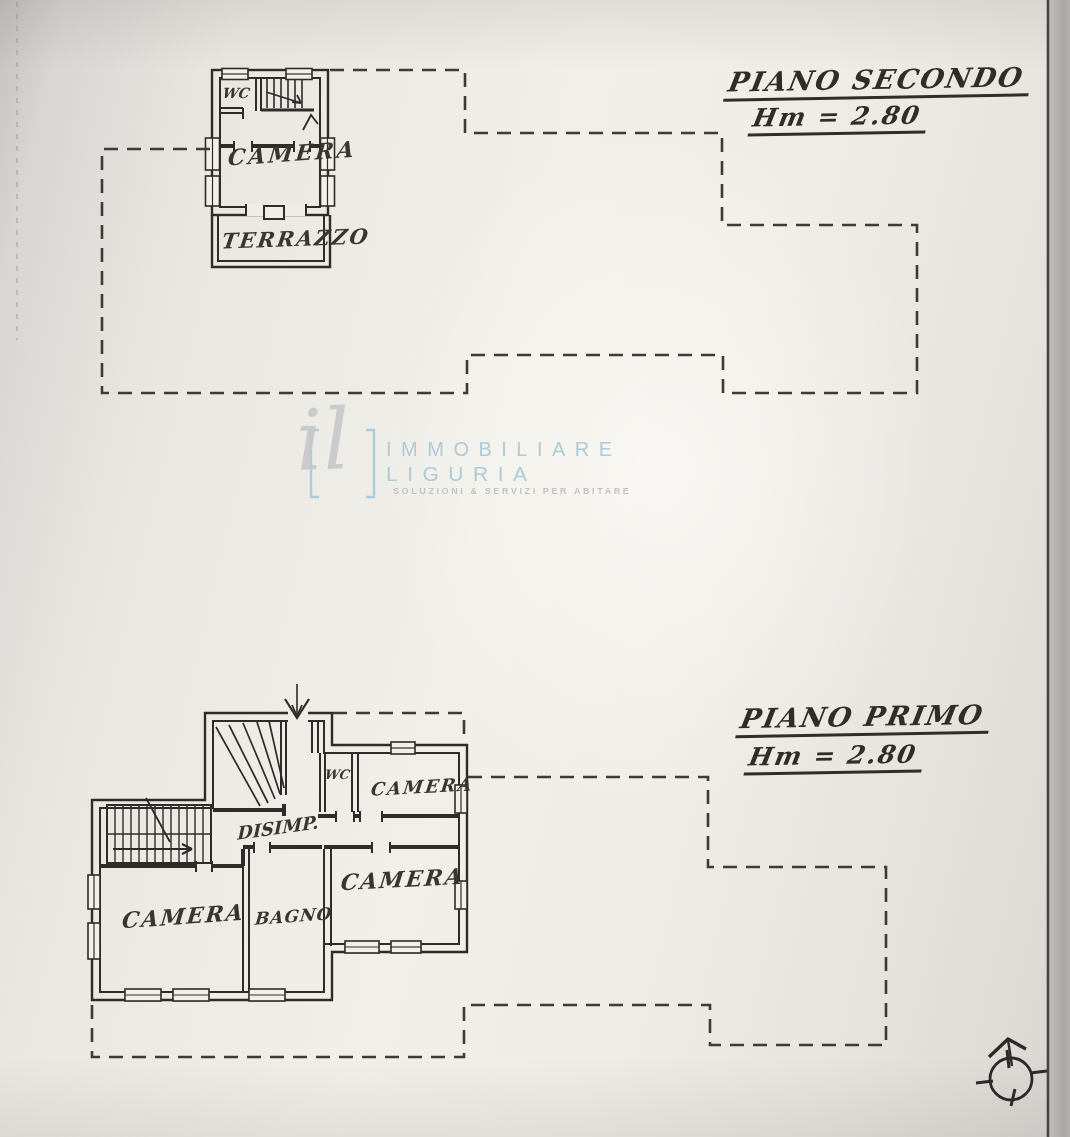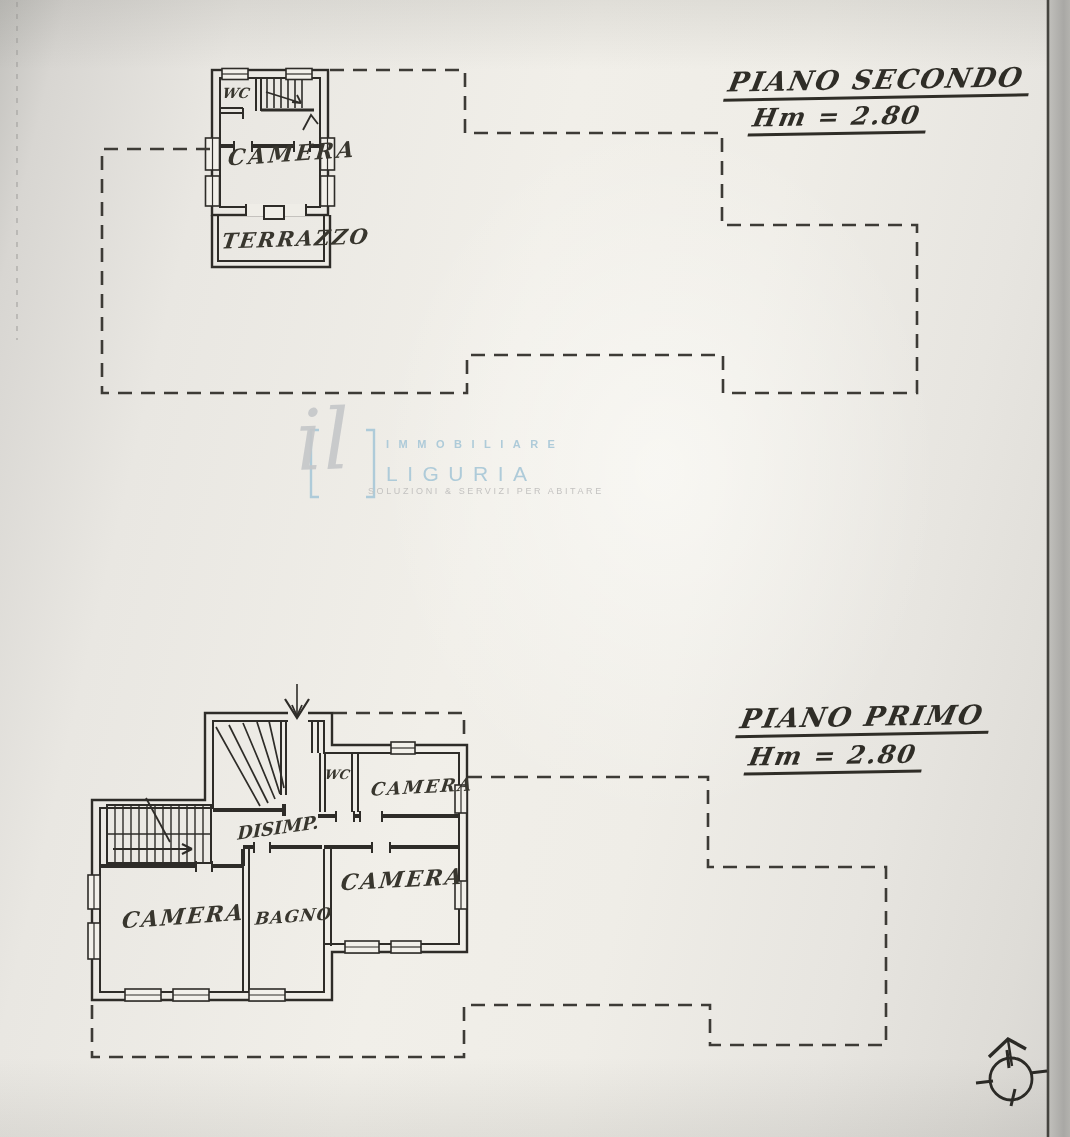--- a/index.html
+++ b/index.html
@@ -167,17 +167,17 @@
   <div class="hw title" style="left:739px;top:701px;font-size:27px;">PIANO PRIMO</div>
   <div class="hw title" style="left:747px;top:741px;font-size:25px;">Hm = 2.80</div>
   <div class="hw" style="left:325px;top:767px;font-size:13px;transform:skewX(-10deg);">WC</div>
   <div class="hw" style="left:371px;top:776px;font-size:18px;letter-spacing:2px;transform:rotate(-3deg) skewX(-10deg);">CAMERA</div>
   <div class="hw" style="left:237px;top:817px;font-size:18px;transform:rotate(-8deg) skewX(-10deg);">DISIMP.</div>
   <div class="hw" style="left:341px;top:866px;font-size:22px;letter-spacing:2px;transform:rotate(-3deg) skewX(-10deg);">CAMERA</div>
   <div class="hw" style="left:122px;top:903px;font-size:22px;letter-spacing:2px;transform:rotate(-4deg) skewX(-10deg);">CAMERA</div>
   <div class="hw" style="left:255px;top:906px;font-size:17px;letter-spacing:1px;transform:rotate(-4deg) skewX(-10deg);">BAGNO</div>
 
   <div class="mono" style="left:296px;top:398px;font-size:84px;line-height:1;">il</div>
-  <div class="logo-line" style="left:386px;top:438px;font-size:11px;letter-spacing:9.5px;color:#aecbd9;font-weight:700;">IMMOBILIARE</div>
+  <div class="logo-line" style="left:386px;top:438px;font-size:20px;letter-spacing:9.5px;color:#aecbd9;font-weight:400;">IMMOBILIARE</div>
   <div class="logo-line" style="left:386px;top:462px;font-size:21px;letter-spacing:9.5px;color:#aecbd9;font-weight:500;">LIGURIA</div>
-  <div class="logo-line" style="left:368px;top:486px;font-size:9px;letter-spacing:2.6px;color:#c3c2c0;font-weight:400;">SOLUZIONI &amp; SERVIZI PER ABITARE</div>
+  <div class="logo-line" style="left:393px;top:486px;font-size:9px;letter-spacing:2.6px;color:#c3c2c0;font-weight:700;">SOLUZIONI &amp; SERVIZI PER ABITARE</div>
 
 </div>
 
 </body></html>

